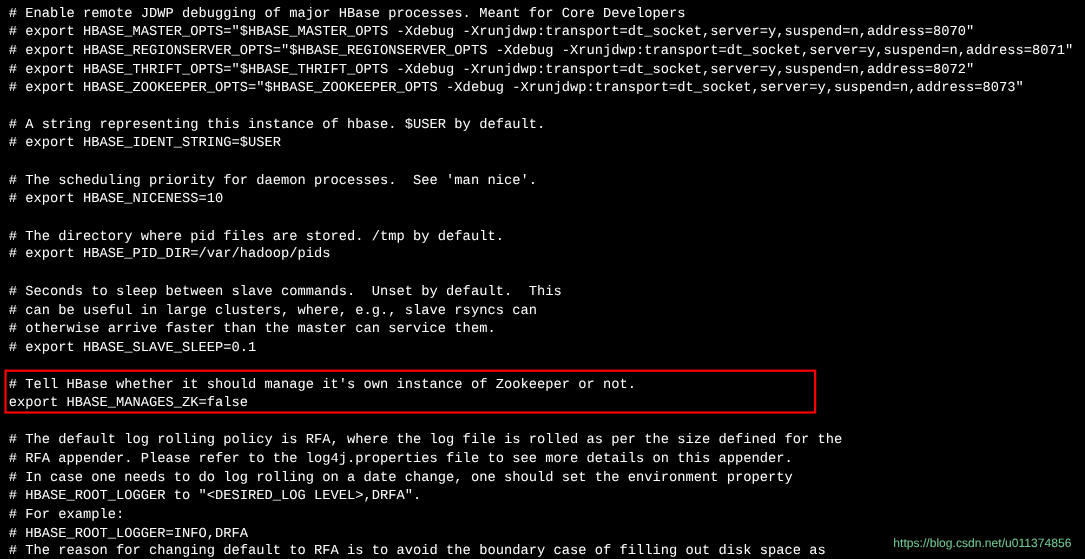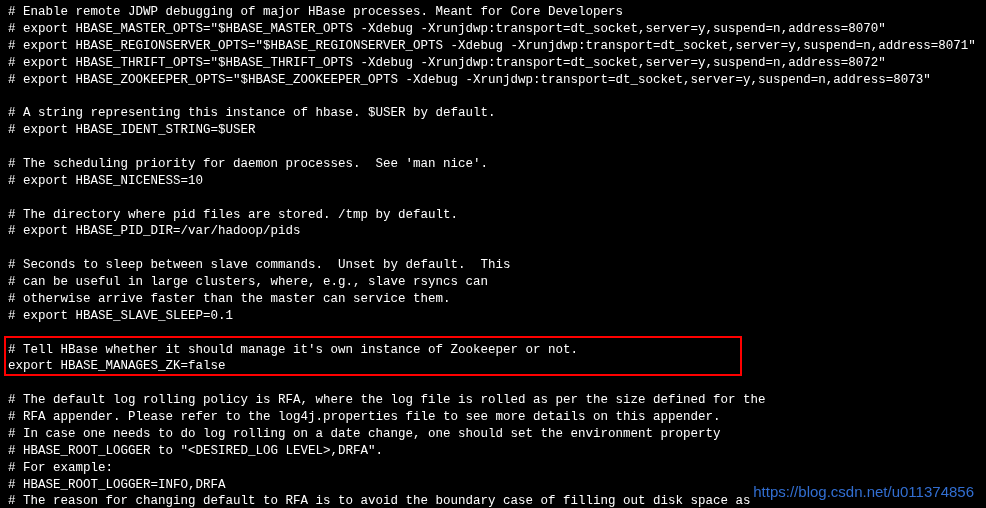--- a/index.html
+++ b/index.html
@@ -27,23 +27,23 @@
     }
     .highlight-box {
       border: 2px solid #ff0000;
       position: absolute;
       pointer-events: none;
     }
     .watermark {
       position: absolute;
       right: 12px;
       bottom: 6px;
-      color: #3b82f6;
+      color: #86efac;
       font-family: Arial, sans-serif;
-      font-size: 15px;
+      font-size: 11px;
       opacity: 0.85;
     }
   </style>
 </head>
 <body>
 
 <div class="terminal" id="terminal-container"><span class="line"># Enable remote JDWP debugging of major HBase processes. Meant for Core Developers</span><span class="line"># export HBASE_MASTER_OPTS="$HBASE_MASTER_OPTS -Xdebug -Xrunjdwp:transport=dt_socket,server=y,suspend=n,address=8070"</span><span class="line"># export HBASE_REGIONSERVER_OPTS="$HBASE_REGIONSERVER_OPTS -Xdebug -Xrunjdwp:transport=dt_socket,server=y,suspend=n,address=8071"</span><span class="line"># export HBASE_THRIFT_OPTS="$HBASE_THRIFT_OPTS -Xdebug -Xrunjdwp:transport=dt_socket,server=y,suspend=n,address=8072"</span><span class="line"># export HBASE_ZOOKEEPER_OPTS="$HBASE_ZOOKEEPER_OPTS -Xdebug -Xrunjdwp:transport=dt_socket,server=y,suspend=n,address=8073"</span><span class="line"> </span><span class="line"># A string representing this instance of hbase. $USER by default.</span><span class="line"># export HBASE_IDENT_STRING=$USER</span><span class="line"> </span><span class="line"># The scheduling priority for daemon processes.  See 'man nice'.</span><span class="line"># export HBASE_NICENESS=10</span><span class="line"> </span><span class="line"># The directory where pid files are stored. /tmp by default.</span><span class="line"># export HBASE_PID_DIR=/var/hadoop/pids</span><span class="line"> </span><span class="line"># Seconds to sleep between slave commands.  Unset by default.  This</span><span class="line"># can be useful in large clusters, where, e.g., slave rsyncs can</span><span class="line"># otherwise arrive faster than the master can service them.</span><span class="line"># export HBASE_SLAVE_SLEEP=0.1</span><span class="line"> </span><span class="line"># Tell HBase whether it should manage it's own instance of Zookeeper or not.</span><span class="line">export HBASE_MANAGES_ZK=false</span><span class="line"> </span><span class="line"># The default log rolling policy is RFA, where the log file is rolled as per the size defined for the</span><span class="line"># RFA appender. Please refer to the log4j.properties file to see more details on this appender.</span><span class="line"># In case one needs to do log rolling on a date change, one should set the environment property</span><span class="line"># HBASE_ROOT_LOGGER to "&lt;DESIRED_LOG LEVEL&gt;,DRFA".</span><span class="line"># For example:</span><span class="line"># HBASE_ROOT_LOGGER=INFO,DRFA</span><span class="line"># The reason for changing default to RFA is to avoid the boundary case of filling out disk space as</span></div>
 
 <div class="highlight-box" style="top:336px;left:4px;width:738px;height:40px;"></div>
 

